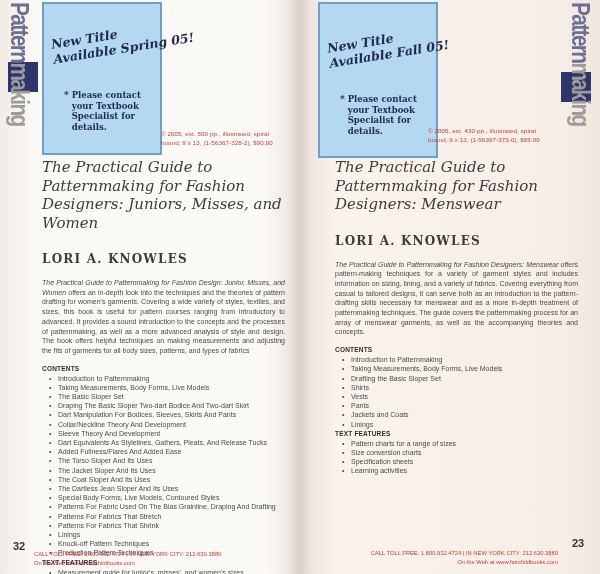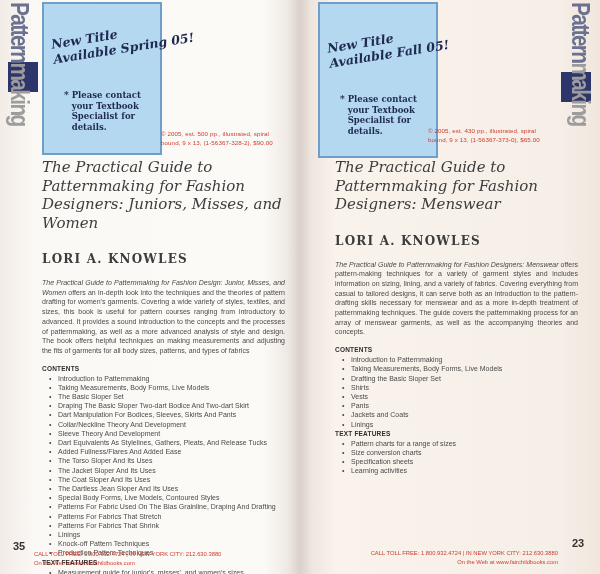--- a/index.html
+++ b/index.html
@@ -114,21 +114,21 @@
         <li>Knock-off Pattern Techniques</li>
         <li>Production Pattern Techniques</li>
       </ul>
     <h2 class="sec-head">TEXT FEATURES</h2>
     <ul class="blist">
         <li>Measurement guide for junior's, misses', and women's sizes</li>
         <li>Size charts</li>
       </ul>
   </div>
 
-  <div class="pagenum pn-left">35</div>
+  <div class="pagenum pn-left">32</div>
   <div class="footer footer-left">
     <div>CALL TOLL FREE: 1.800.932.4724 | IN NEW YORK CITY: 212.630.3880</div>
     <div>On the Web at www.fairchildbooks.com</div>
   </div>
 
   <div class="promo promo-right">
     <div class="banner">
       <div>New Title</div>
       <div>Available Fall 05!</div>
     </div>

